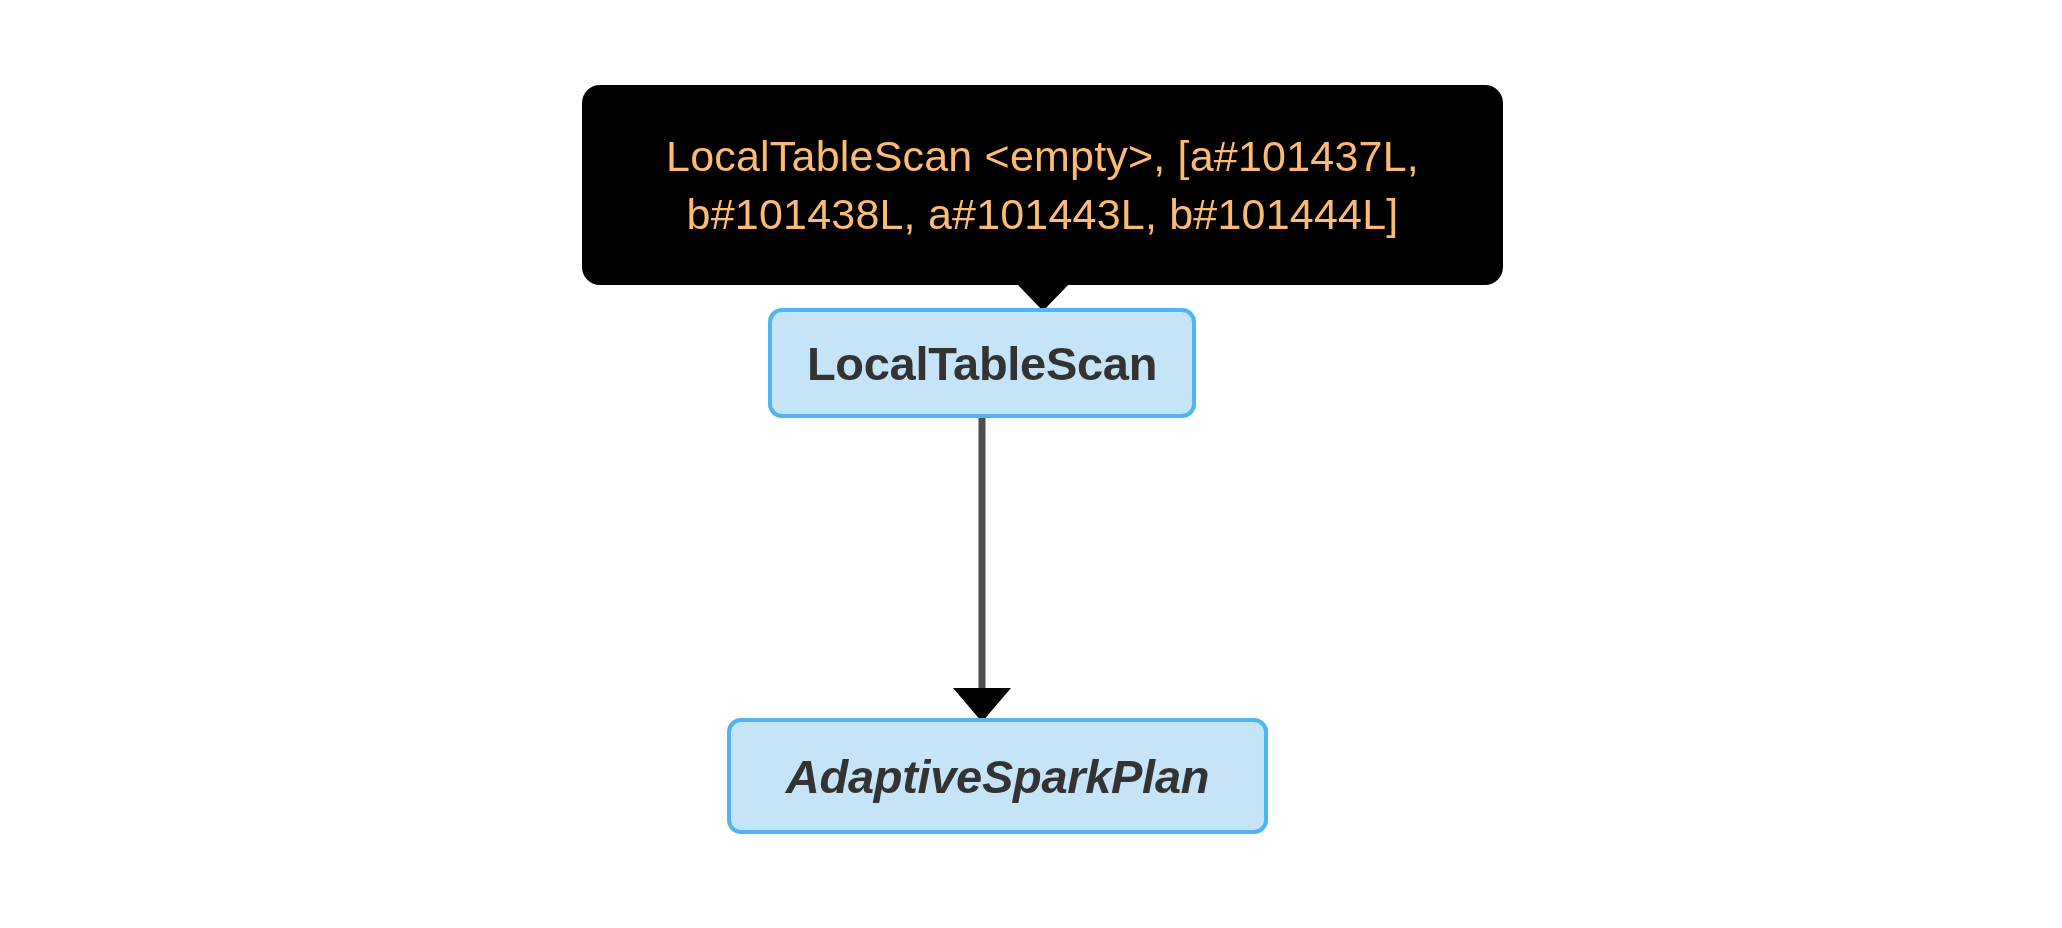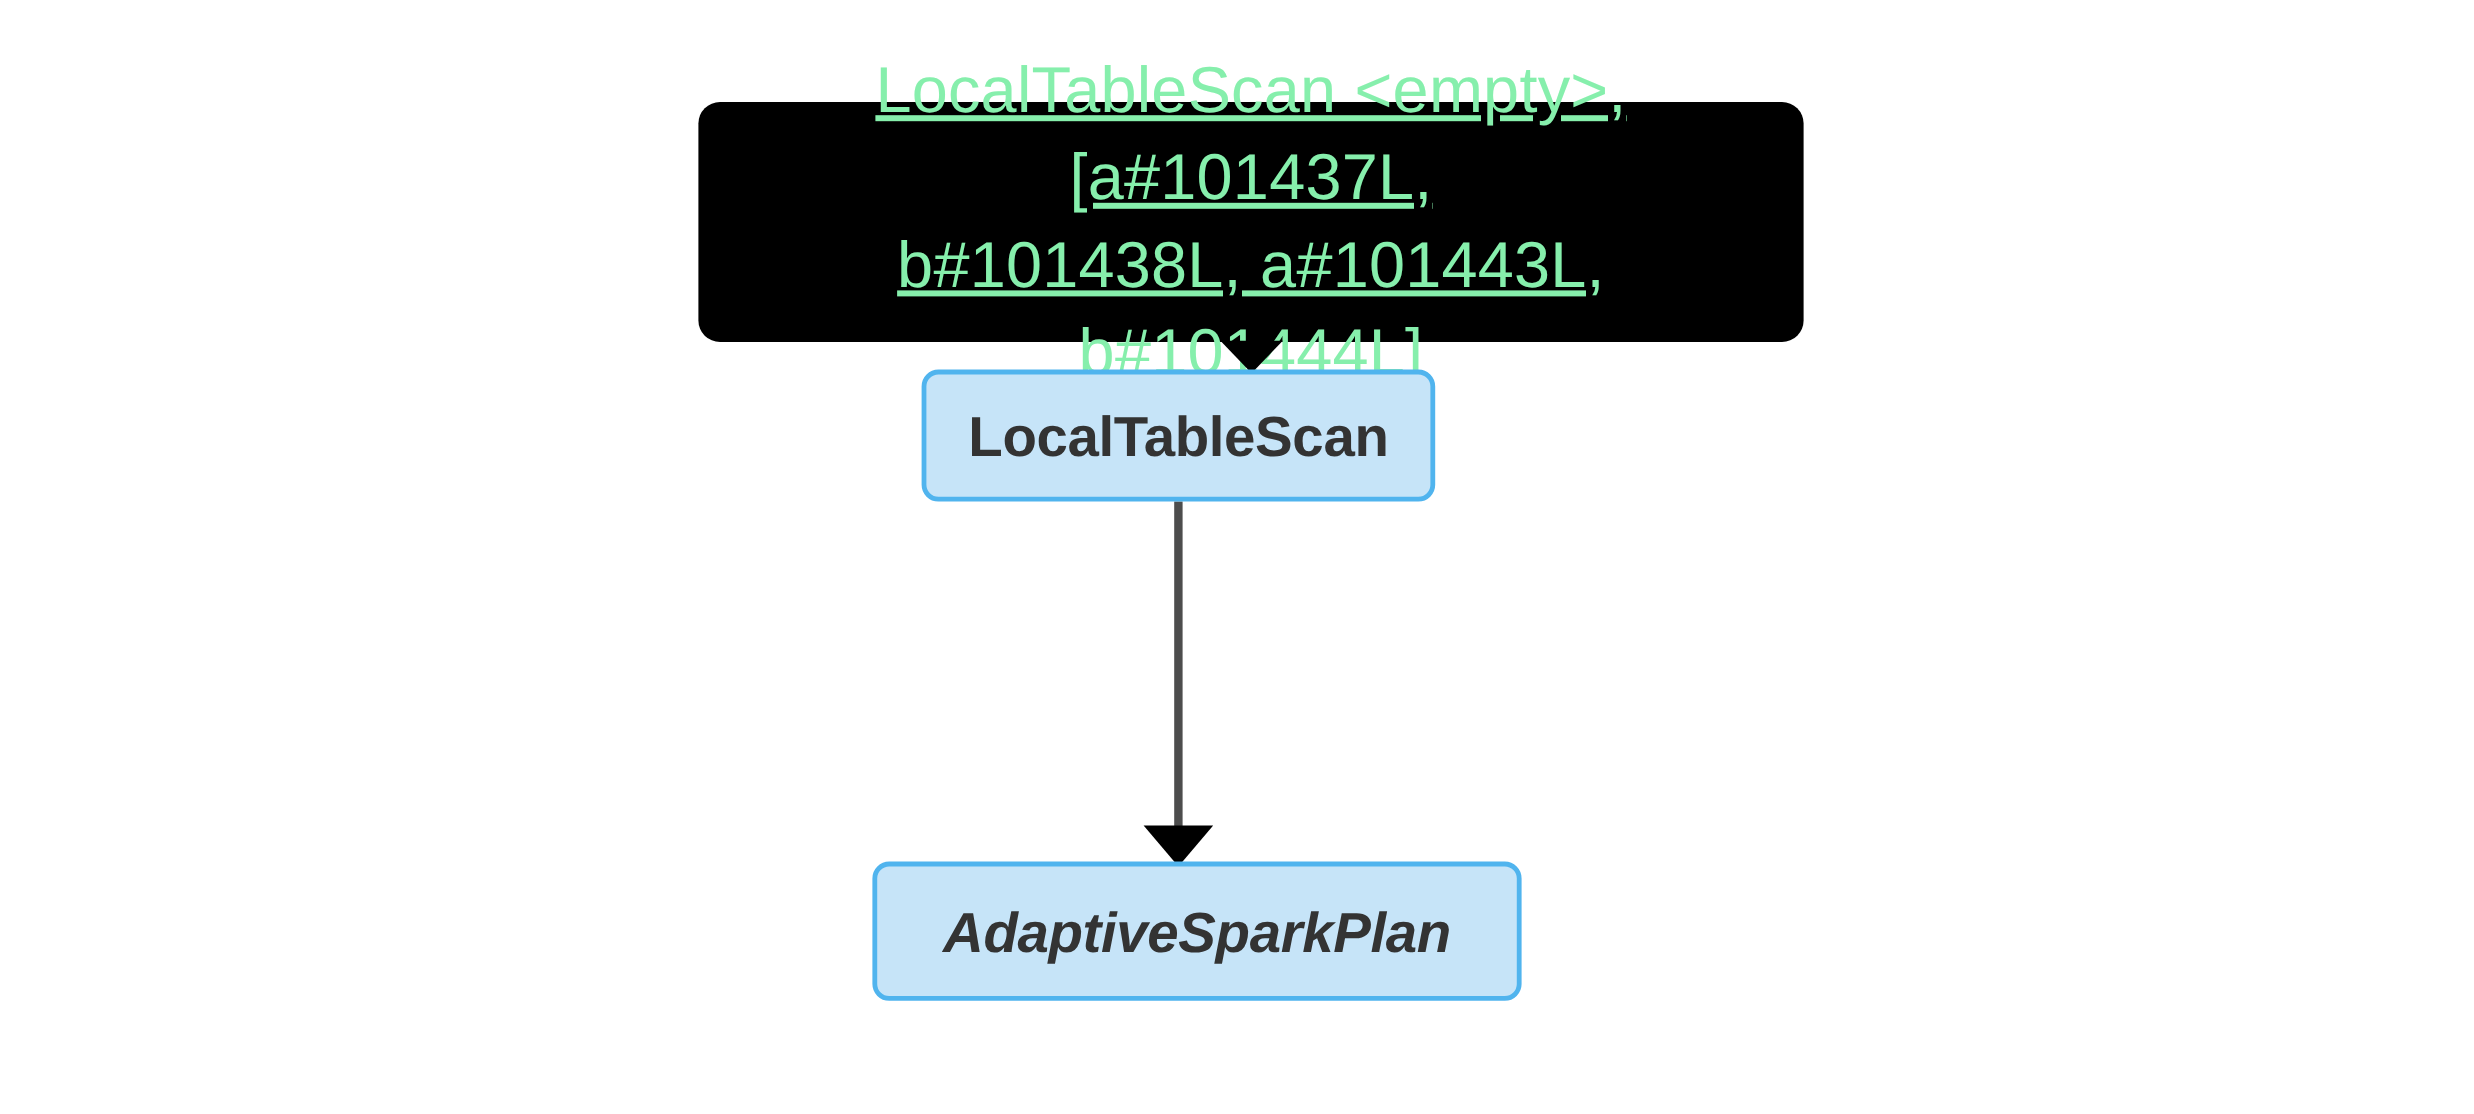--- a/index.html
+++ b/index.html
@@ -38,28 +38,27 @@
     height: 200px;
     background: #000000;
     border-radius: 18px;
     box-sizing: border-box;
     display: flex;
     align-items: center;
     justify-content: center;
     padding: 0 26px;
   }
   .tooltip-text {
-    color: #86efac;
+    color: #fdba74;
     font-family: "Liberation Sans", sans-serif;
-    font-size: 54px;
+    font-size: 43px;
     line-height: 1.35;
     text-align: center;
     white-space: pre-line;
     letter-spacing: 0.2px;
-    text-decoration: underline;
   }
   .tooltip-tail {
     position: absolute;
     left: 50%;
     bottom: -26px;
     transform: translateX(-50%);
     width: 0;
     height: 0;
     border-left: 26px solid transparent;
     border-right: 26px solid transparent;

